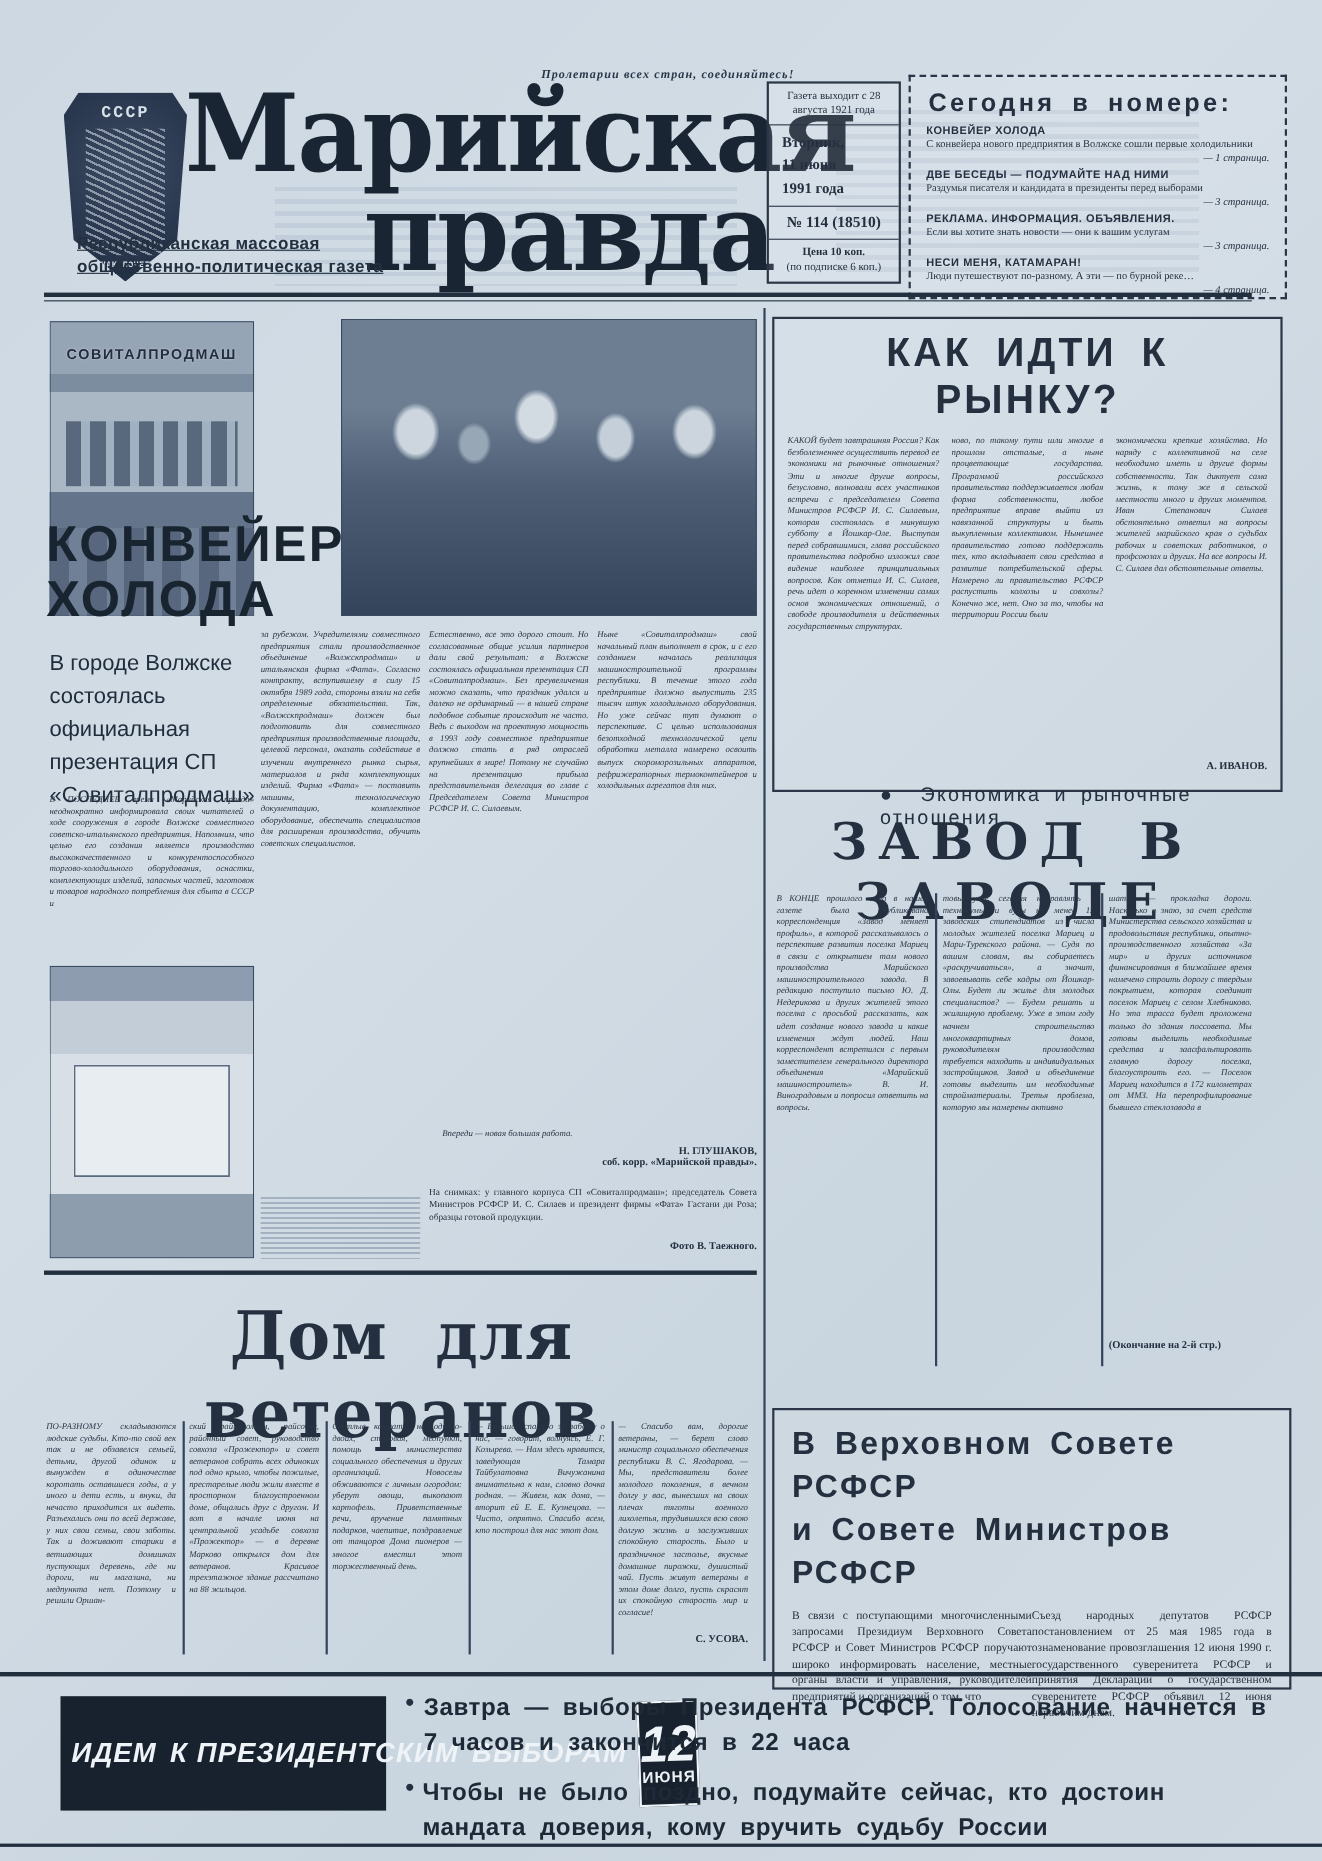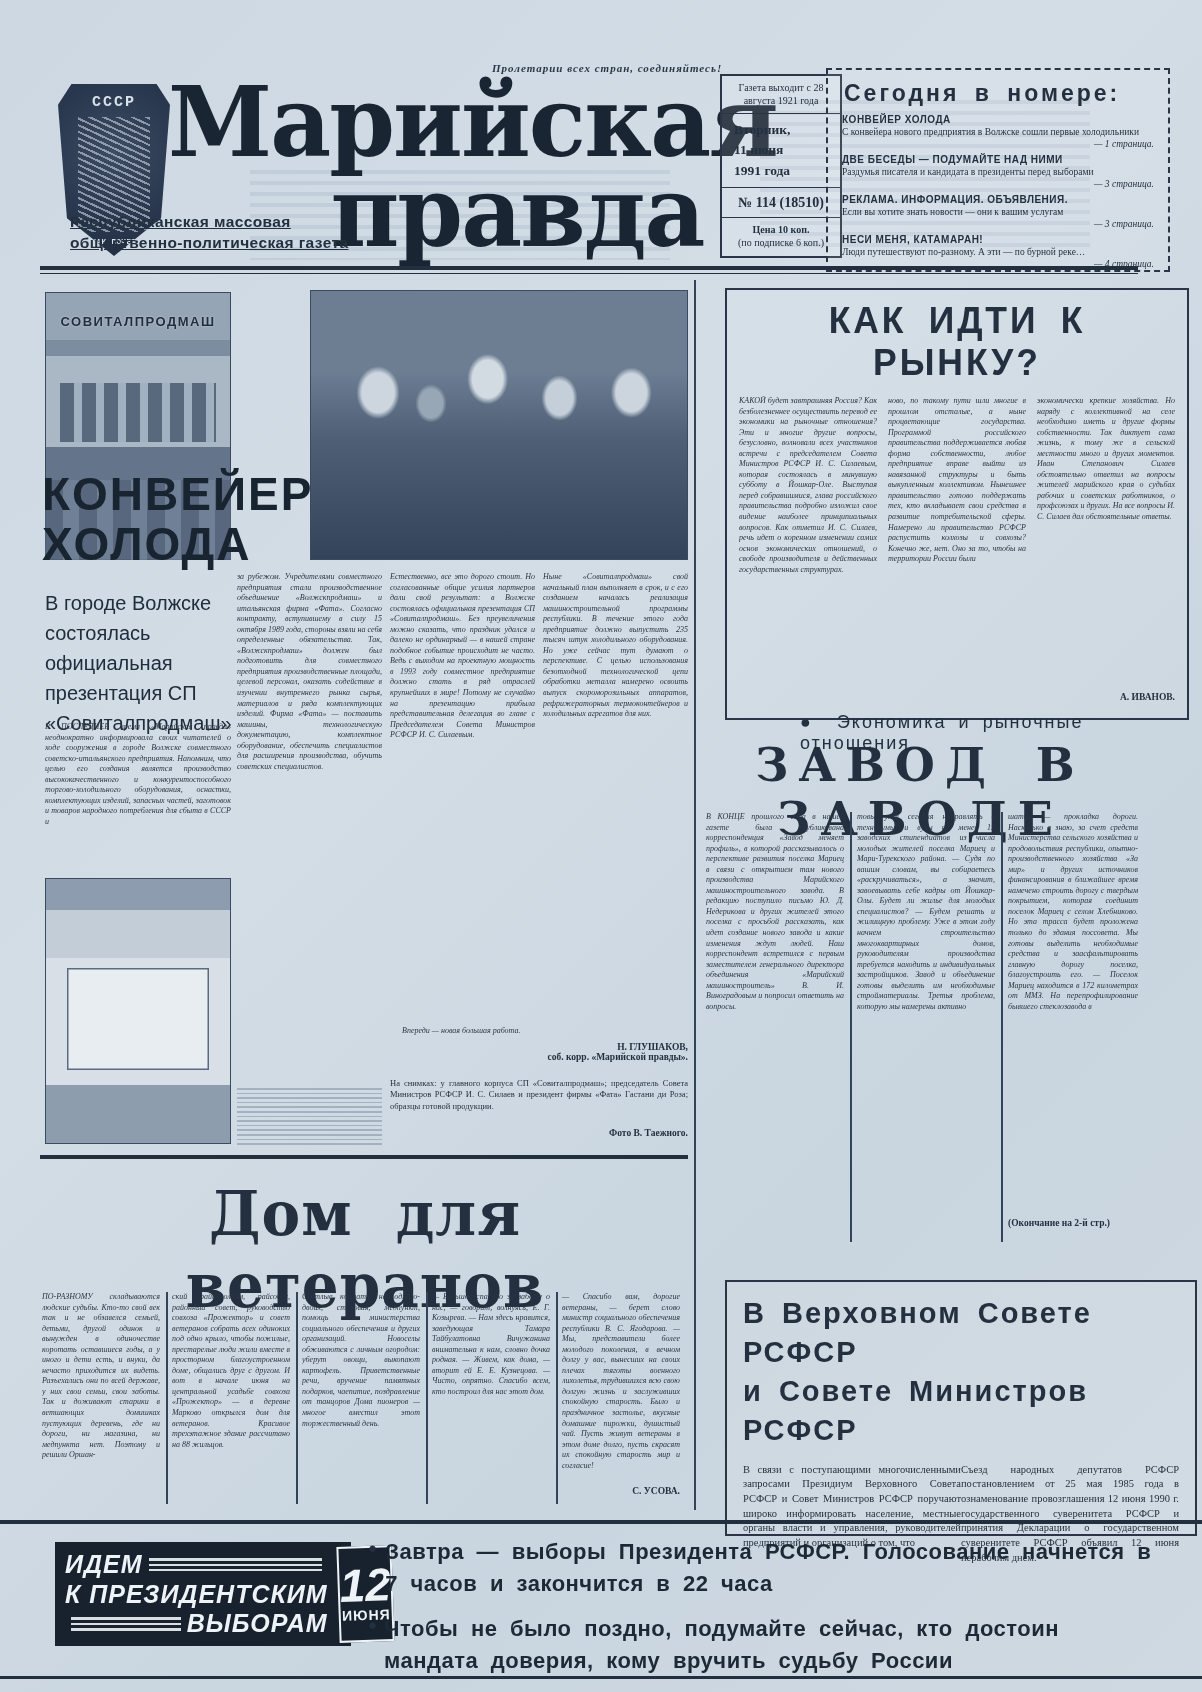--- a/index.html
+++ b/index.html
@@ -15,21 +15,21 @@
   .tagline{font-family:"Liberation Sans",sans-serif;font-weight:bold;font-size:15.5px;
     color:#22303f;line-height:1.35;letter-spacing:.4px;}
   .logo{background:radial-gradient(circle at 50% 40%,#3c4c63 0%,#2b3950 55%,#1f2c41 100%);
     border-radius:14px 14px 20px 20px;clip-path:polygon(12% 0,88% 0,100% 12%,92% 78%,50% 100%,8% 78%,0 12%);
     display:flex;flex-direction:column;justify-content:space-between;align-items:center;
     color:#d7e1ea;font-family:Liberation Mono, monospace;font-weight:bold;padding:10px 4px;}
   .logo .l-top{font-size:15px;letter-spacing:2px;}
   .logo .l-mid{flex:1;width:70%;margin:6px 0;background:
      repeating-linear-gradient(25deg,rgba(215,225,235,.55) 0 2px,transparent 2px 6px);}
   .logo .l-bot{font-size:7.5px;letter-spacing:.5px;text-align:center;}
-  .box{border:2px solid #2a3647;margin-left:23px;}
+  .box{border:2px solid #2a3647;}
   .issue-box{display:flex;flex-direction:column;text-align:center;background:rgba(255,255,255,.12);}
   .issue-row{padding:6px 5px;font-size:10px;line-height:1.25;}
   .issue-row + .issue-row{border-top:1.5px solid #2a3647;}
   .issue-date{font-weight:bold;font-size:13.5px;text-align:left;padding-left:12px;line-height:1.5;}
   .issue-num{font-weight:bold;font-size:14px;}
   .today{border:2px dashed #2a3647;padding:8px 14px 4px 14px;background:rgba(255,255,255,.10);}
   .today-title{font-family:"Liberation Sans",sans-serif;font-weight:bold;font-size:23px;
     letter-spacing:3px;word-spacing:6px;margin:2px 0 7px 2px;}
   .today-item-h{font-family:"Liberation Sans",sans-serif;font-weight:bold;font-size:10px;letter-spacing:.5px;margin-top:5px;}
   .today-item-t{font-size:9.5px;line-height:1.25;margin-top:2px;}
@@ -77,21 +77,21 @@
     letter-spacing:2px;word-spacing:6px;line-height:1.35;}
   
   .col{font-size:8px;line-height:1.32;text-align:justify;color:#2a3545;font-style:italic;}
   .col2x{font-size:10.5px;line-height:1.4;text-align:justify;color:#26313f;}
   .byline{font-weight:bold;text-align:right;font-size:9.5px;}
   .caption{font-size:8.5px;line-height:1.35;text-align:justify;color:#26313f;}
   .fade{background:repeating-linear-gradient(180deg,rgba(90,110,135,.38) 0 1.6px,transparent 1.6px 4.6px);}
   .ghost{background:repeating-linear-gradient(180deg,rgba(90,115,150,.12) 0 4px,transparent 4px 11px);}
   
   .badge{background:#18222e;color:#eef3f7;display:flex;}
-  .badge-left{flex:1;padding:8px 6px 8px 10px;display:flex;flex-direction:column;justify-content:space-between;}
+  .badge-left{flex:1;padding:8px 6px 8px 10px;display:flex;flex-direction:row;justify-content:space-between;}
   .badge-line{display:flex;align-items:center;font-family:"Liberation Sans",sans-serif;
     font-weight:bold;font-style:italic;font-size:25px;letter-spacing:1px;white-space:nowrap;}
   .stripe{flex:1;height:14px;margin:0 6px;
     background:repeating-linear-gradient(180deg,rgba(238,243,247,.9) 0 2.5px,transparent 2.5px 5.5px);}
   .badge-date{width:86px;margin:4px;border:2.5px solid #eef3f7;display:flex;flex-direction:column;
     align-items:center;justify-content:center;transform:rotate(-2deg);background:#18222e;}
   .badge-12{font-family:"Liberation Sans",sans-serif;font-weight:bold;font-style:italic;font-size:46px;line-height:.9;}
   .badge-month{font-family:"Liberation Sans",sans-serif;font-weight:bold;font-size:14px;letter-spacing:1px;}
   .bullet-row{display:flex;margin-bottom:13px;}
   .bullet-dot{width:26px;font-size:15px;padding-top:4px;}

